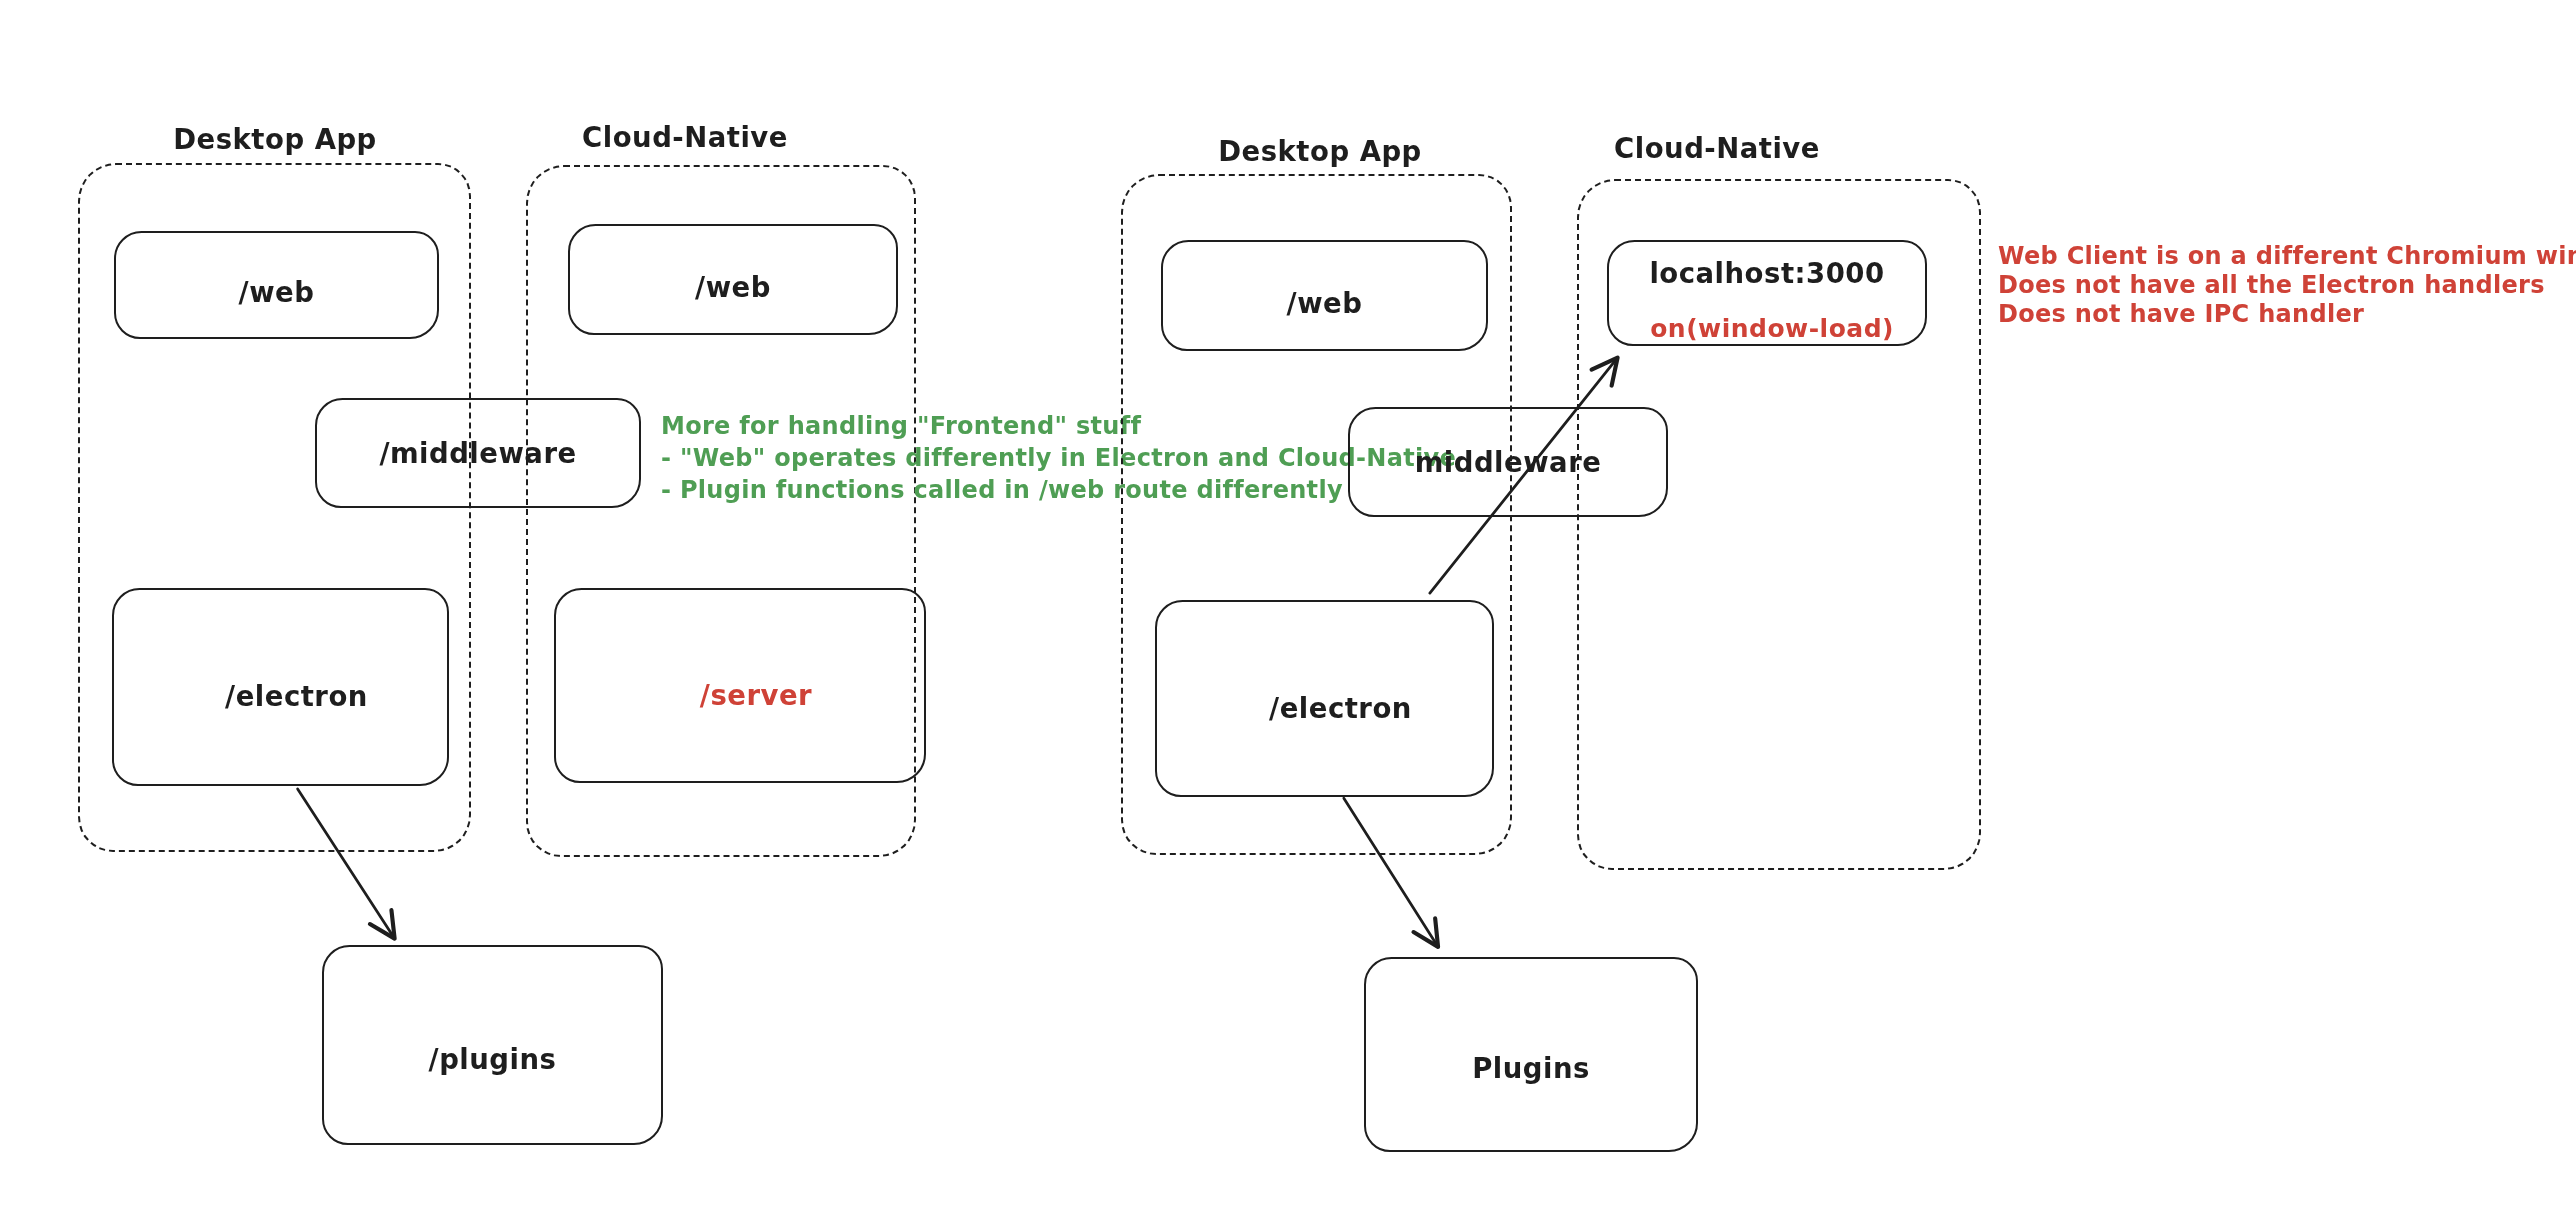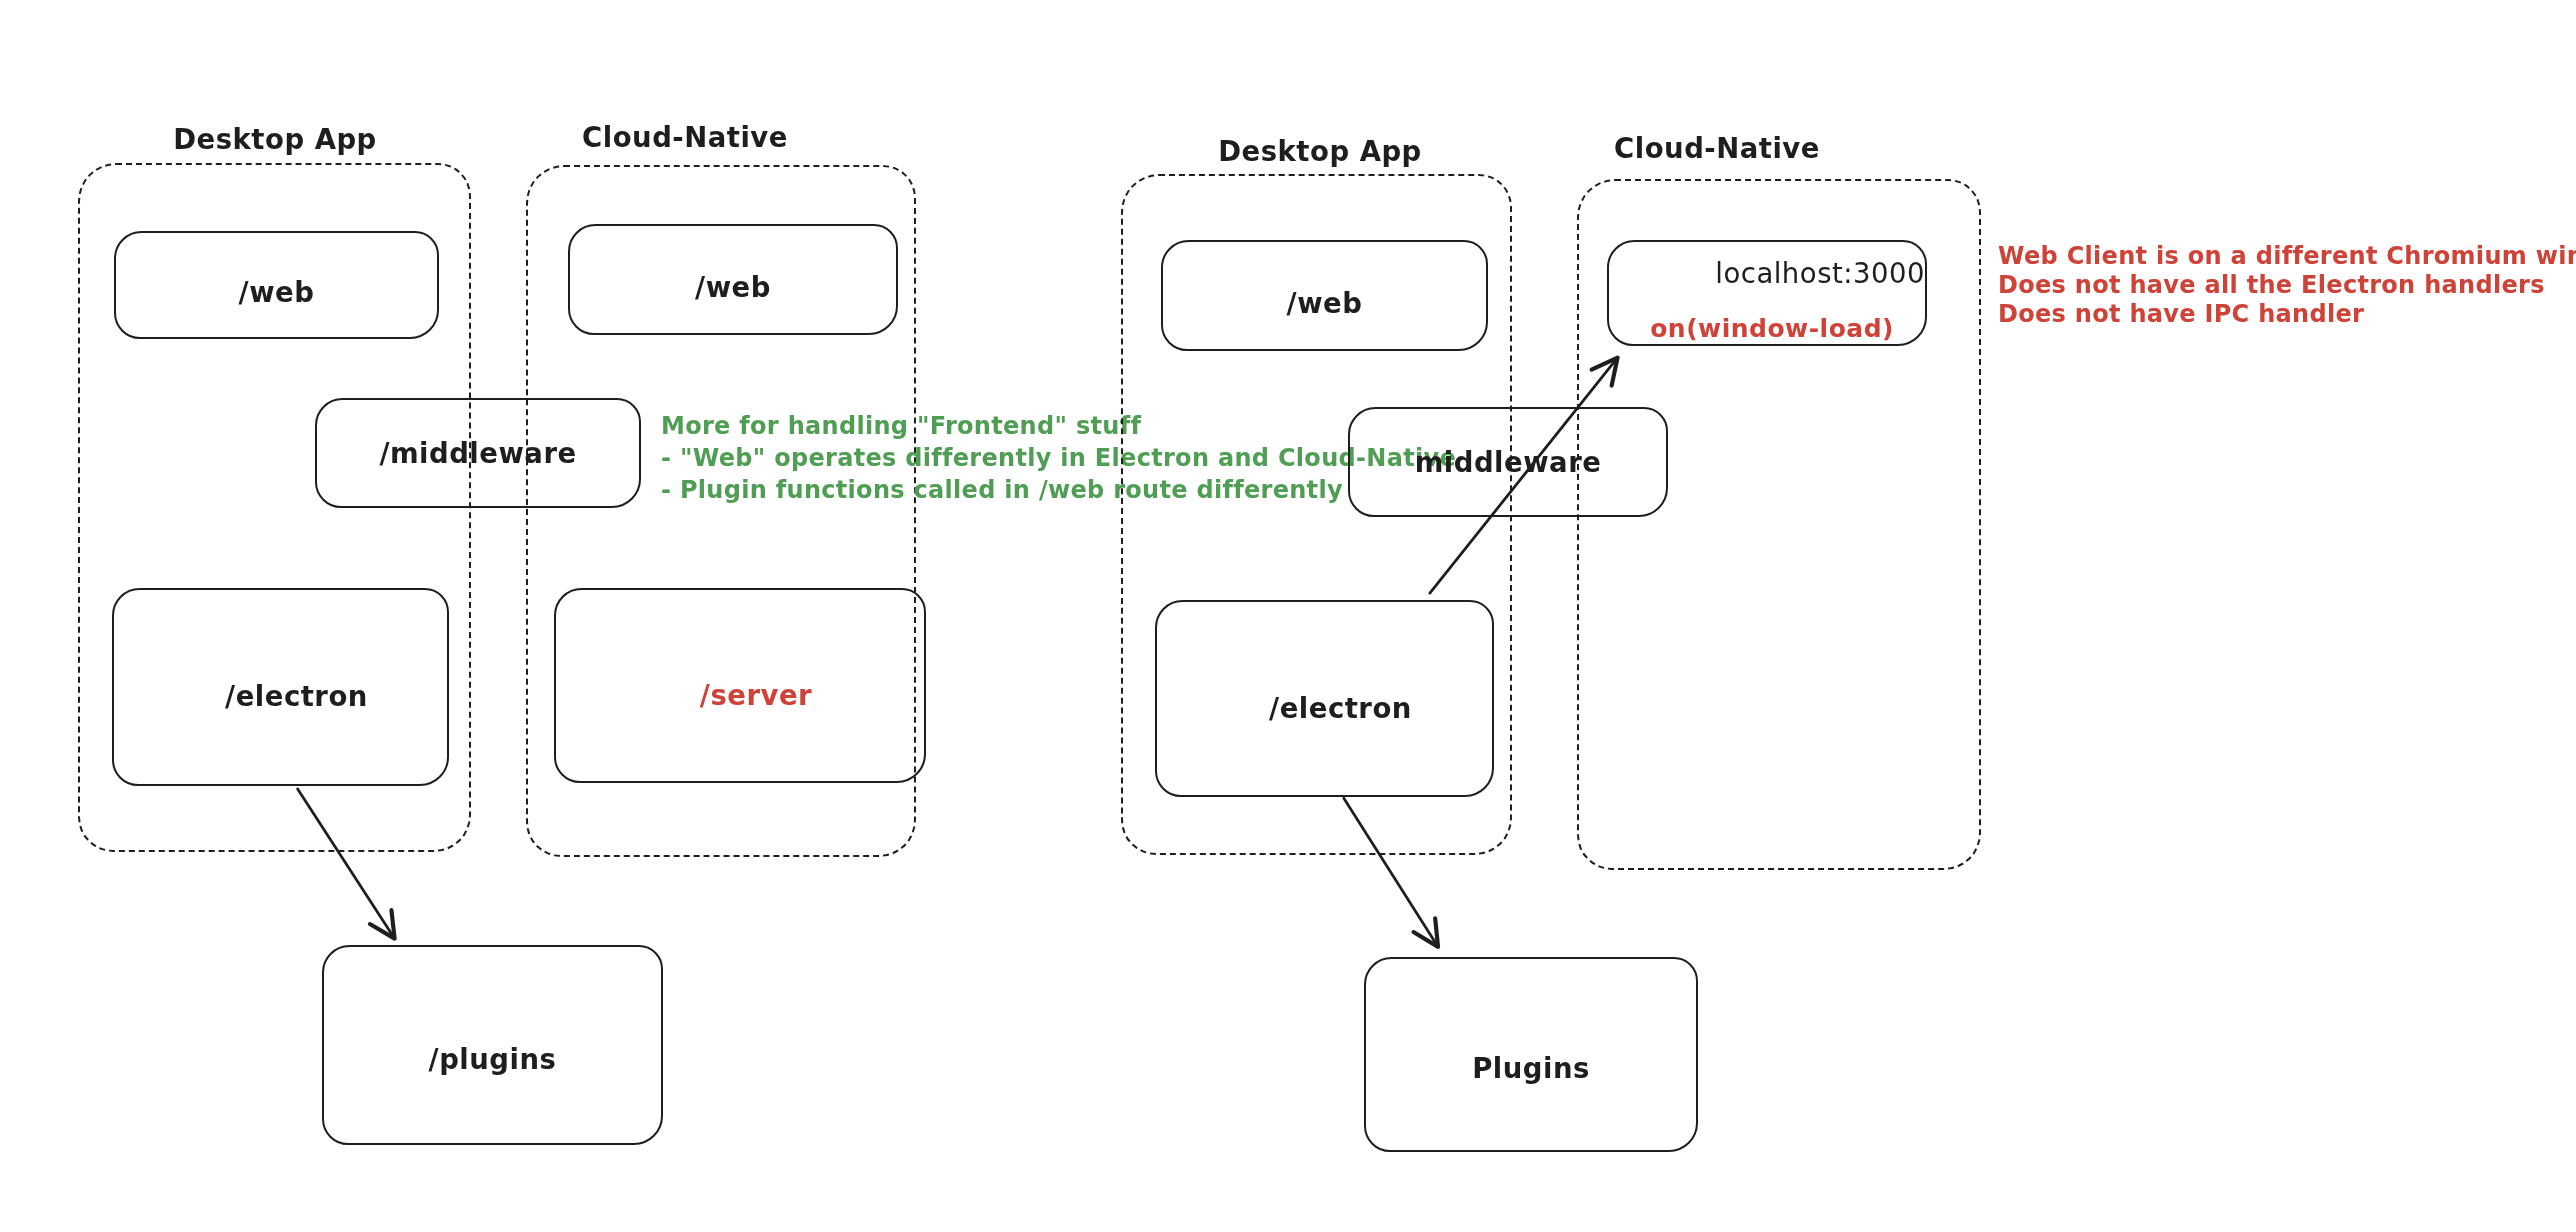--- a/index.html
+++ b/index.html
@@ -53,22 +53,22 @@
     border: 2.7px solid #1e1e1e;
     border-radius: 27.5px 24px 29px 26px;
     background: transparent;
     box-sizing: border-box;
     display: flex;
     flex-direction: column;
     padding-top: 14.6px;
   }
   .localhost-title {
     font-size: 27.5px;
-    font-weight: normal;
-    text-align: right;
+    font-weight: bold;
+    text-align: center;
     letter-spacing: 0.5px;
   }
   .localhost-sub {
     font-size: 25px;
     font-weight: bold;
     text-align: right;
     padding-right: 31px;
     margin-top: 25px;
     letter-spacing: 0.5px;
   }

